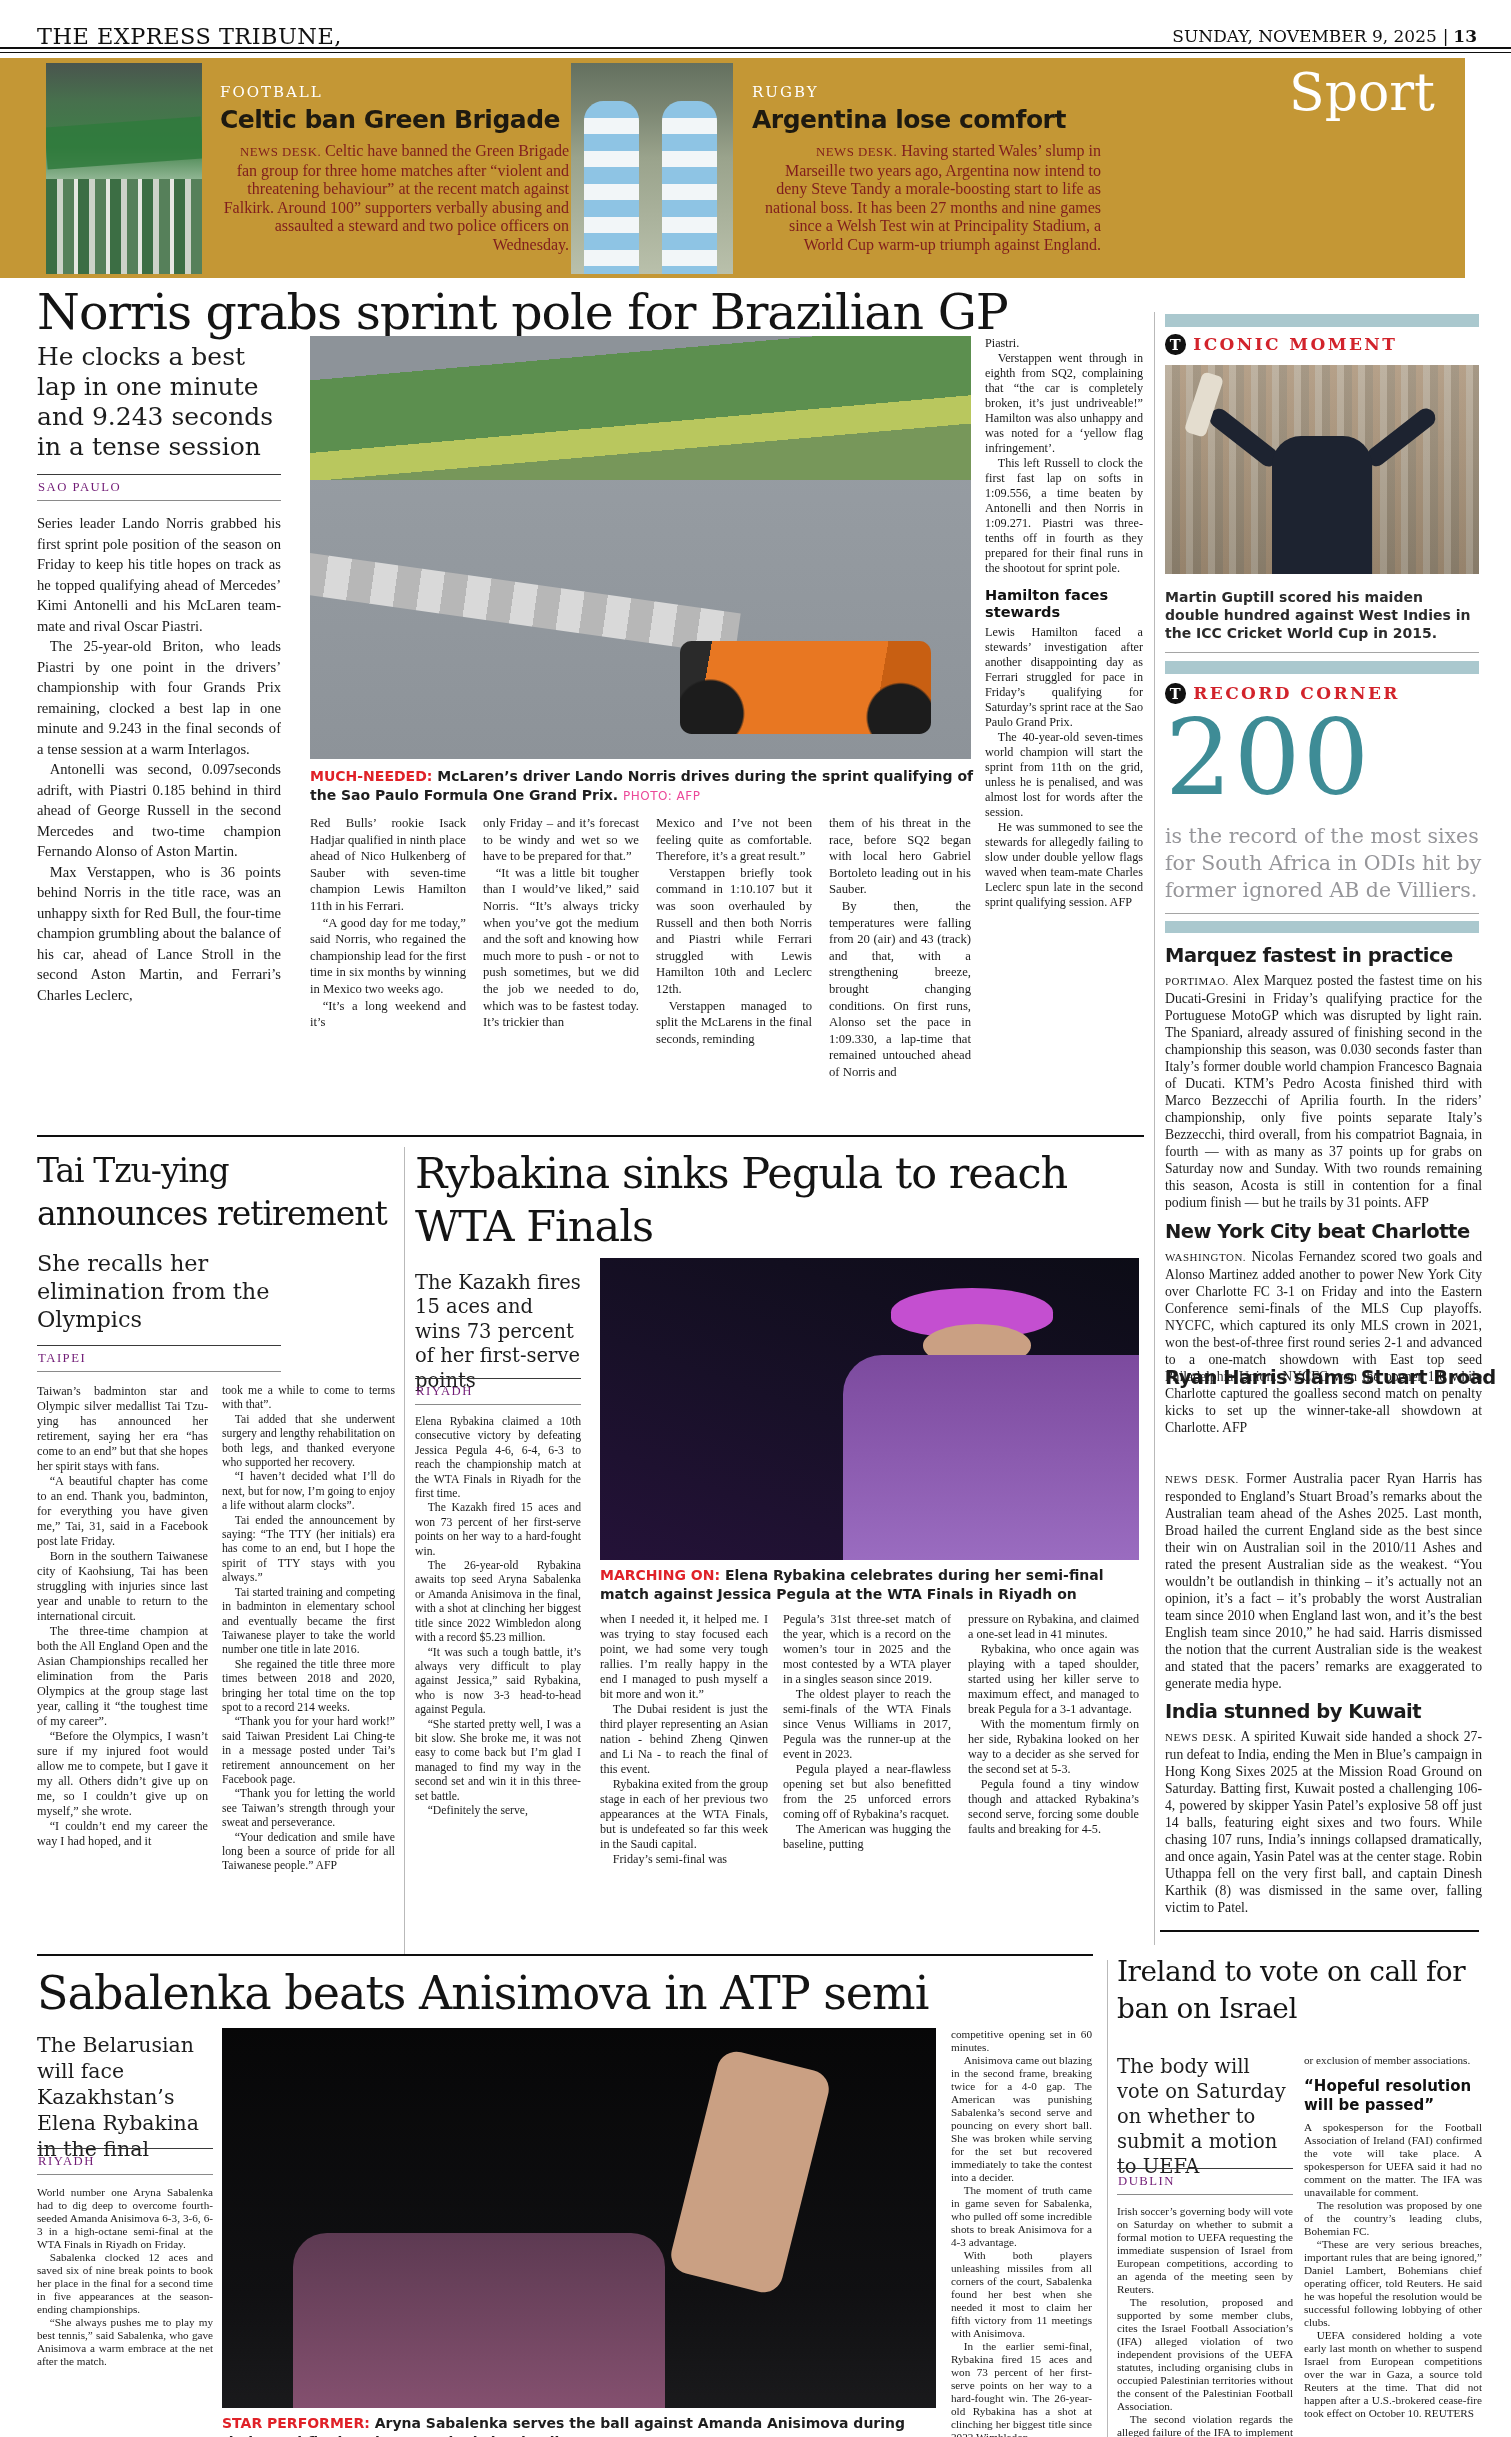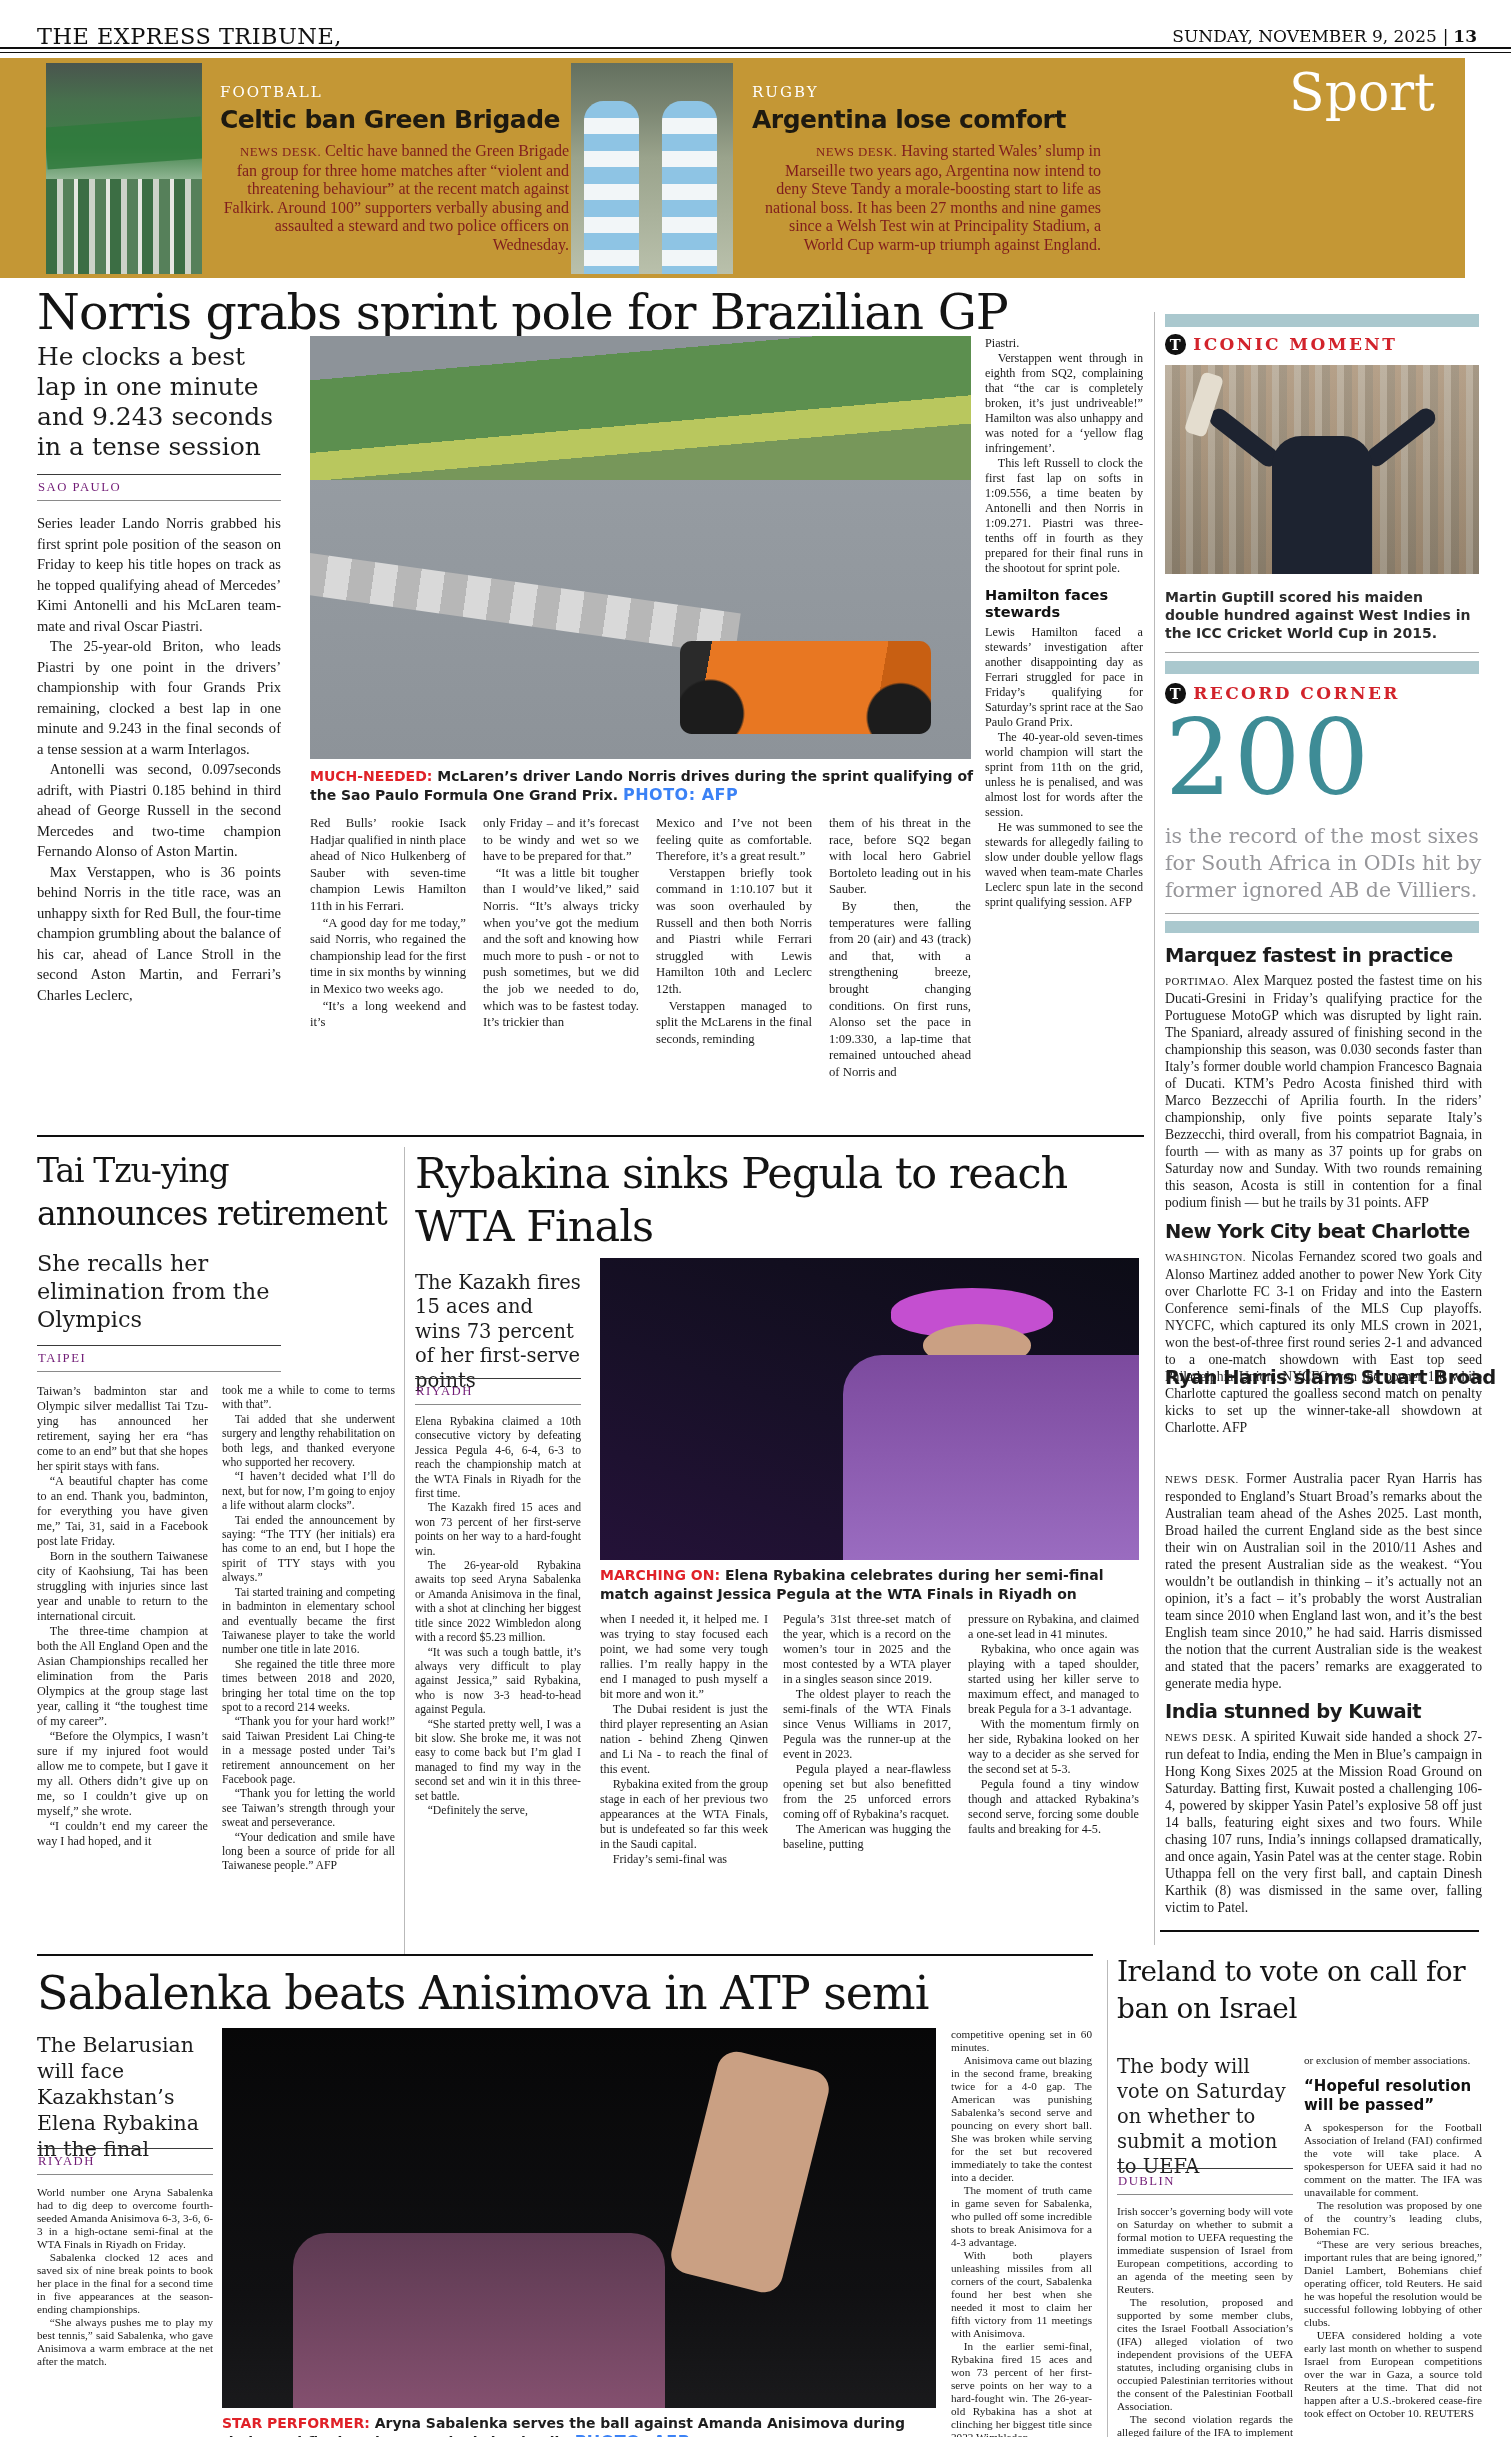--- a/index.html
+++ b/index.html
@@ -33,21 +33,21 @@
   .b27{font-size:12.7px;line-height:16.6px}
   .b30{font-size:14.6px;line-height:20.5px}
   .b25{font-size:12.2px;line-height:15px}
   .b24{font-size:11.7px;line-height:14.4px}
   .b23{font-size:11.2px;line-height:13px}
   .inline-subhead{font-family:"DejaVu Sans","Liberation Sans",sans-serif;font-weight:bold;font-size:14.6px;
                   color:#111;margin:9.8px 0 4.9px 0;text-indent:0}
   
   .caption{font-family:"DejaVu Sans","Liberation Sans",sans-serif;font-weight:bold;font-size:14px;line-height:18.5px;color:#1e1e1e;text-align:left;overflow:hidden}
   .cap-tag{color:#e02128}
-  .cap-credit{font-weight:bold;font-size:16px;letter-spacing:0.5px;color:#3b82f6}
+  .cap-credit{font-weight:normal;font-size:12px;letter-spacing:0.5px;color:#ec4899}
   
   .tealbar{background:#aac8ce}
   .side-hdr{font-family:"DejaVu Serif",serif;font-weight:bold;font-size:17px;letter-spacing:2.4px;color:#d2232b;display:flex;align-items:center;gap:7.8px}
   .tlogo{display:inline-flex;width:20.5px;height:20.5px;border-radius:50%;background:#111;color:#fff;
          font-family:"DejaVu Serif",serif;font-weight:bold;font-size:14.6px;align-items:center;justify-content:center;letter-spacing:0}
   .sb-caption{font-family:"DejaVu Sans","Liberation Sans",sans-serif;font-weight:bold;font-size:14px;line-height:18px;color:#2b2b2b}
   .big-number{font-family:"DejaVu Serif",serif;font-size:105px;line-height:1;color:#3e8c96;letter-spacing:2px}
   .record-text{font-family:"DejaVu Serif",serif;font-size:20.5px;line-height:27px;color:#96969a}
   .sb-head{font-family:"DejaVu Sans","Liberation Sans",sans-serif;font-weight:bold;font-size:19.5px;color:#1c1c1c;letter-spacing:-0.5px}
   .sb-body{font-size:13.7px;line-height:17px;text-align:justify;overflow:hidden;color:#1a1a1a}

